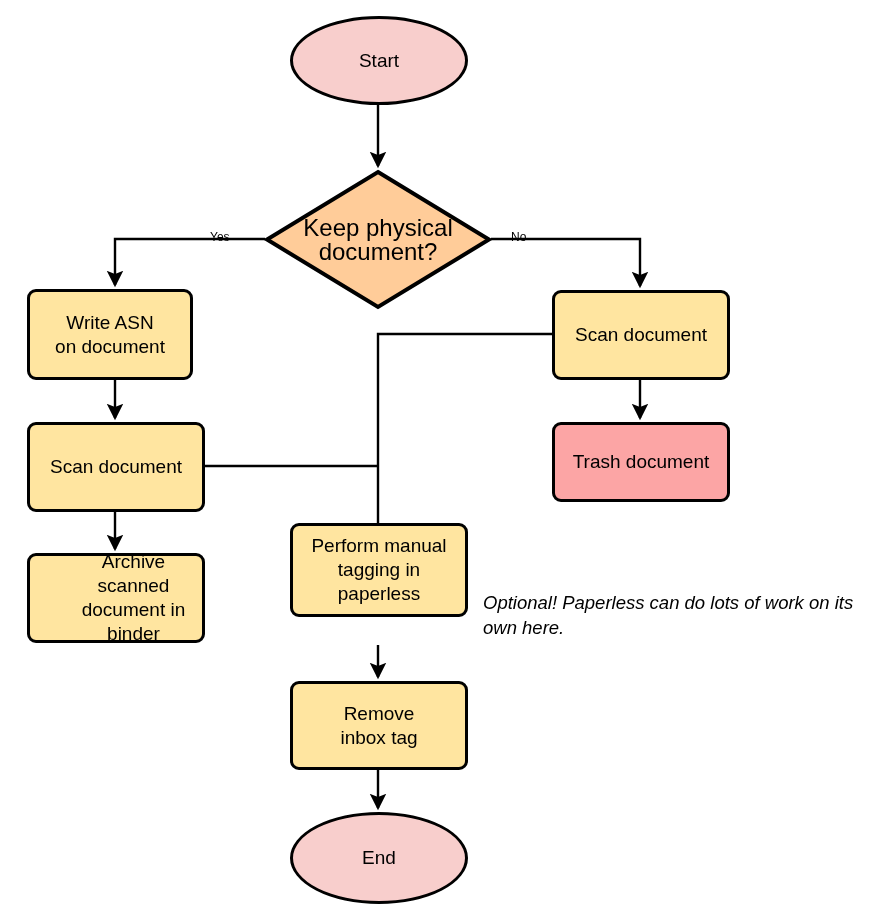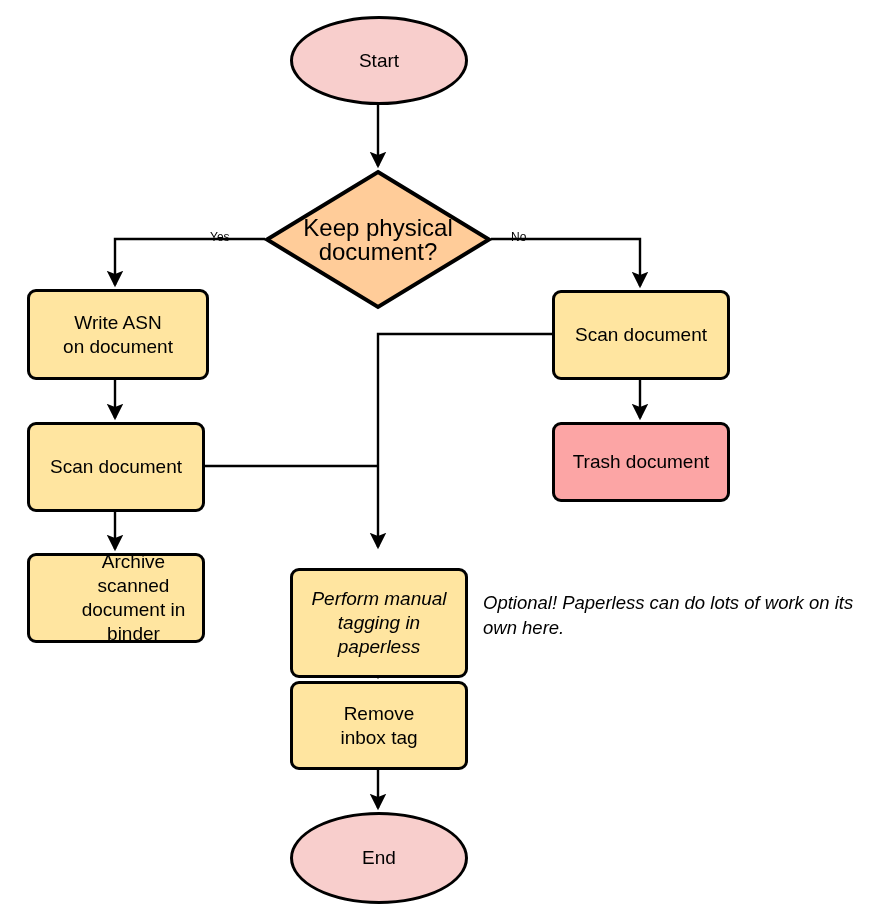--- a/index.html
+++ b/index.html
@@ -136,21 +136,21 @@
     <svg width="228" height="141" viewBox="0 0 228 141" xmlns="http://www.w3.org/2000/svg">
       <polygon points="114,3 225,70.5 114,138 3,70.5" fill="#FFCC99" stroke="#000000" stroke-width="4"></polygon>
     </svg>
     <div class="diamond-label">Keep physical
 document?</div>
   </div>
 
   <div class="edge-label" style="left:210px; top:211px;">Yes</div>
   <div class="edge-label" style="left:511px; top:211px;">No</div>
 
-  <div class="node process" style="left:27px; top:289px; width:182px; height:91px; background:#FFE5A0;">
+  <div class="node process" style="left:27px; top:289px; width:166px; height:91px; background:#FFE5A0;">
     <span class="node-label">Write ASN
 on document</span>
   </div>
 
   <div class="node process" style="left:27px; top:422px; width:178px; height:90px; background:#FFE5A0;">
     <span class="node-label">Scan document</span>
   </div>
 
   <div class="node process" style="left:27px; top:553px; width:178px; height:90px; background:#FFE5A0;padding-left:35px;">
     <span class="node-label">Archive scanned
@@ -159,21 +159,21 @@
   </div>
 
   <div class="node process" style="left:552px; top:290px; width:178px; height:90px; background:#FFE5A0;">
     <span class="node-label">Scan document</span>
   </div>
 
   <div class="node process" style="left:552px; top:422px; width:178px; height:80px; background:#fca5a5;">
     <span class="node-label">Trash document</span>
   </div>
 
-  <div class="node process" style="left:290px; top:568px; width:178px; height:110px; background:#FFE5A0;font-style:italic;">
+  <div class="node process" style="left:290px; top:523px; width:178px; height:94px; background:#FFE5A0;">
     <span class="node-label">Perform manual
 tagging in
 paperless</span>
   </div>
 
   <div class="node terminator" style="left:290px; top:812px; width:178px; height:92px; background:#F8CECC;">
     <span class="node-label">End</span>
   </div>
 
   <div class="node process" style="left:290px; top:681px; width:178px; height:89px; background:#FFE5A0;">

